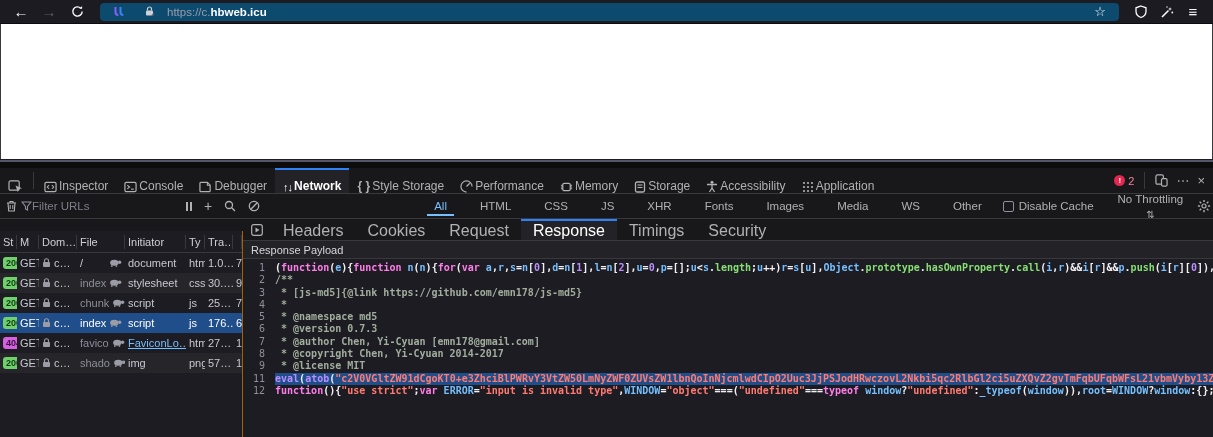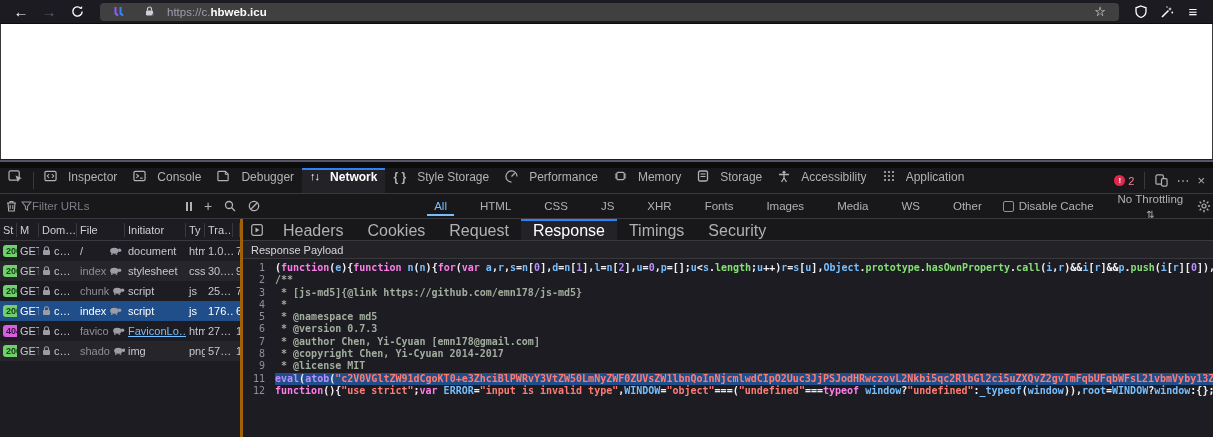--- a/index.html
+++ b/index.html
@@ -4,37 +4,37 @@
 <style>
   * { box-sizing: border-box; margin:0; padding:0; }
   html,body { width:1213px; height:437px; overflow:hidden; }
   body { background:#1c1b22; font-family:"Liberation Sans", sans-serif; position:relative; }
   svg { display:block; }
 
   
   .toolbar { height:24px; display:flex; align-items:center; padding:0 8px; gap:2px; background:#1c1b22; border-bottom:1px solid #0c0c0d; }
   .nav-btn { width:26px; height:20px; display:flex; align-items:center; justify-content:center; color:#fbfbfe; font-size:15px; border-radius:4px; }
   .nav-btn.disabled { color:#5c5c66; }
-  .url-bar { flex:1; height:18px; margin:0 8px; background:#404040; border-radius:4px; display:flex; align-items:center; padding:0 7px; gap:6px; min-width:0; }
+  .url-bar { flex:1; height:18px; margin:0 8px; background:#0c4a6e; border-radius:4px; display:flex; align-items:center; padding:0 7px; gap:6px; min-width:0; }
   .url-text { font-size:11.5px; color:#9d9daa; white-space:nowrap; overflow:hidden; flex:1; }
   .url-text b { color:#fbfbfe; font-weight:600; }
   .tb-icon { display:flex; align-items:center; justify-content:center; width:24px; height:20px; }
   .star { color:#fbfbfe; font-size:13px; }
   .menu-glyph { color:#fbfbfe; font-size:15px; font-weight:bold; }
 
   
   .page { height:135px; background:#ffffff; border-left:1px solid #38383d; border-right:1px solid #38383d; }
 
   
   .devtools { position:absolute; left:0; right:0; top:160px; bottom:0; display:flex; flex-direction:column; background:#18181a; }
   .splitter { height:2px; background:#56566b; }
   .dt-gap { height:6px; background:#0c0c0d; }
 
   .dt-tabs { height:26px; display:flex; align-items:stretch; background:#18181a; border-bottom:1px solid #38383d; font-size:12px; color:#b1b1b3; }
-  .dt-tab { display:flex; align-items:flex-start; gap:11px; padding:0 8px; border-top:2px solid transparent; white-space:nowrap; }
+  .dt-tab { display:flex; align-items:flex-end; gap:2px; padding:0 8px; border-top:2px solid transparent; white-space:nowrap; }
   .dt-tab.active { color:#fff; border-top-color:#2f81f7; background:#232327; }
   .vsep { width:1px; background:#38383d; margin:4px 2px; align-self:stretch; }
   .dt-right { margin-left:auto; display:flex; align-items:center; gap:8px; padding-right:8px; }
   .err-badge { display:flex; align-items:center; gap:3px; }
   .err-circle { width:11px; height:11px; border-radius:50%; background:#e22850; color:#fff; font-size:8px; font-weight:bold; display:flex; align-items:center; justify-content:center; }
   .err-count { color:#f2839c; font-size:11px; }
   .dim-glyph { color:#b1b1b3; font-size:13px; }
 
   .filterbar { height:25px; display:flex; align-items:center; background:#18181a; border-bottom:1px solid #38383d; font-size:11.5px; color:#b1b1b3; padding:0 6px; }
   .filter-input { background:transparent; border:none; outline:none; color:#c8c8cf; font-size:11.5px; width:200px; font-family:"Liberation Sans",sans-serif; }
@@ -44,21 +44,21 @@
   .pause-bars i { width:2px; height:9px; background:#b1b1b3; }
   .cats { display:flex; align-items:center; margin-left:148px; }
   .cat { padding:3px 7px 2px; border-bottom:2px solid transparent; color:#b1b1b3; white-space:nowrap;margin-left:19px; }
   .cat.active { color:#75bfff; border-bottom-color:#75bfff; }
   .cache { display:flex; align-items:center; gap:5px; padding:0 10px; white-space:nowrap; }
   .checkbox { width:11px; height:11px; border:1px solid #8f8f9d; border-radius:2px; background:transparent; }
   .throttle { display:flex; align-items:center; gap:4px; padding:0 10px; white-space:nowrap;flex-direction:column; }
   .updown { font-size:10px; }
 
   .dt-main { flex:1; display:flex; min-height:0; }
-  .netlist { width:243px; flex:none; display:flex; flex-direction:column; border-right:3px solid #a16207; background:#1c1c22; }
+  .netlist { width:243px; flex:none; display:flex; flex-direction:column; border-right:1px solid #a16207; background:#1c1c22;margin-top:12px; }
   .net-header, .net-row { display:grid; grid-template-columns:17px 22px 38px 48px 61px 19px 28px 1fr; }
   .net-header { height:22px; align-items:center; background:#1c1c22; border-bottom:1px solid #38383d; color:#cfcfd4; font-size:11px; }
   .net-header .hc { padding:0 3px; border-right:1px solid #38383d; overflow:hidden; white-space:nowrap; height:14px; line-height:14px; }
   .net-body { flex:1; overflow:hidden; }
   .net-row { height:20px; align-items:center; font-size:11px; color:#c7c7cf; }
   .net-row.even { background:#25252a; }
   .net-row.sel { background:#204e8a; color:#fff; }
   .cell { padding:0 3px; overflow:hidden; white-space:nowrap; display:flex; align-items:center; gap:3px; min-width:0; }
   .pill { border-radius:3px; font-size:9px; font-weight:bold; padding:1px 3px; line-height:10px; }
   .pill.ok { background:#70d06c; color:#103b14; }

